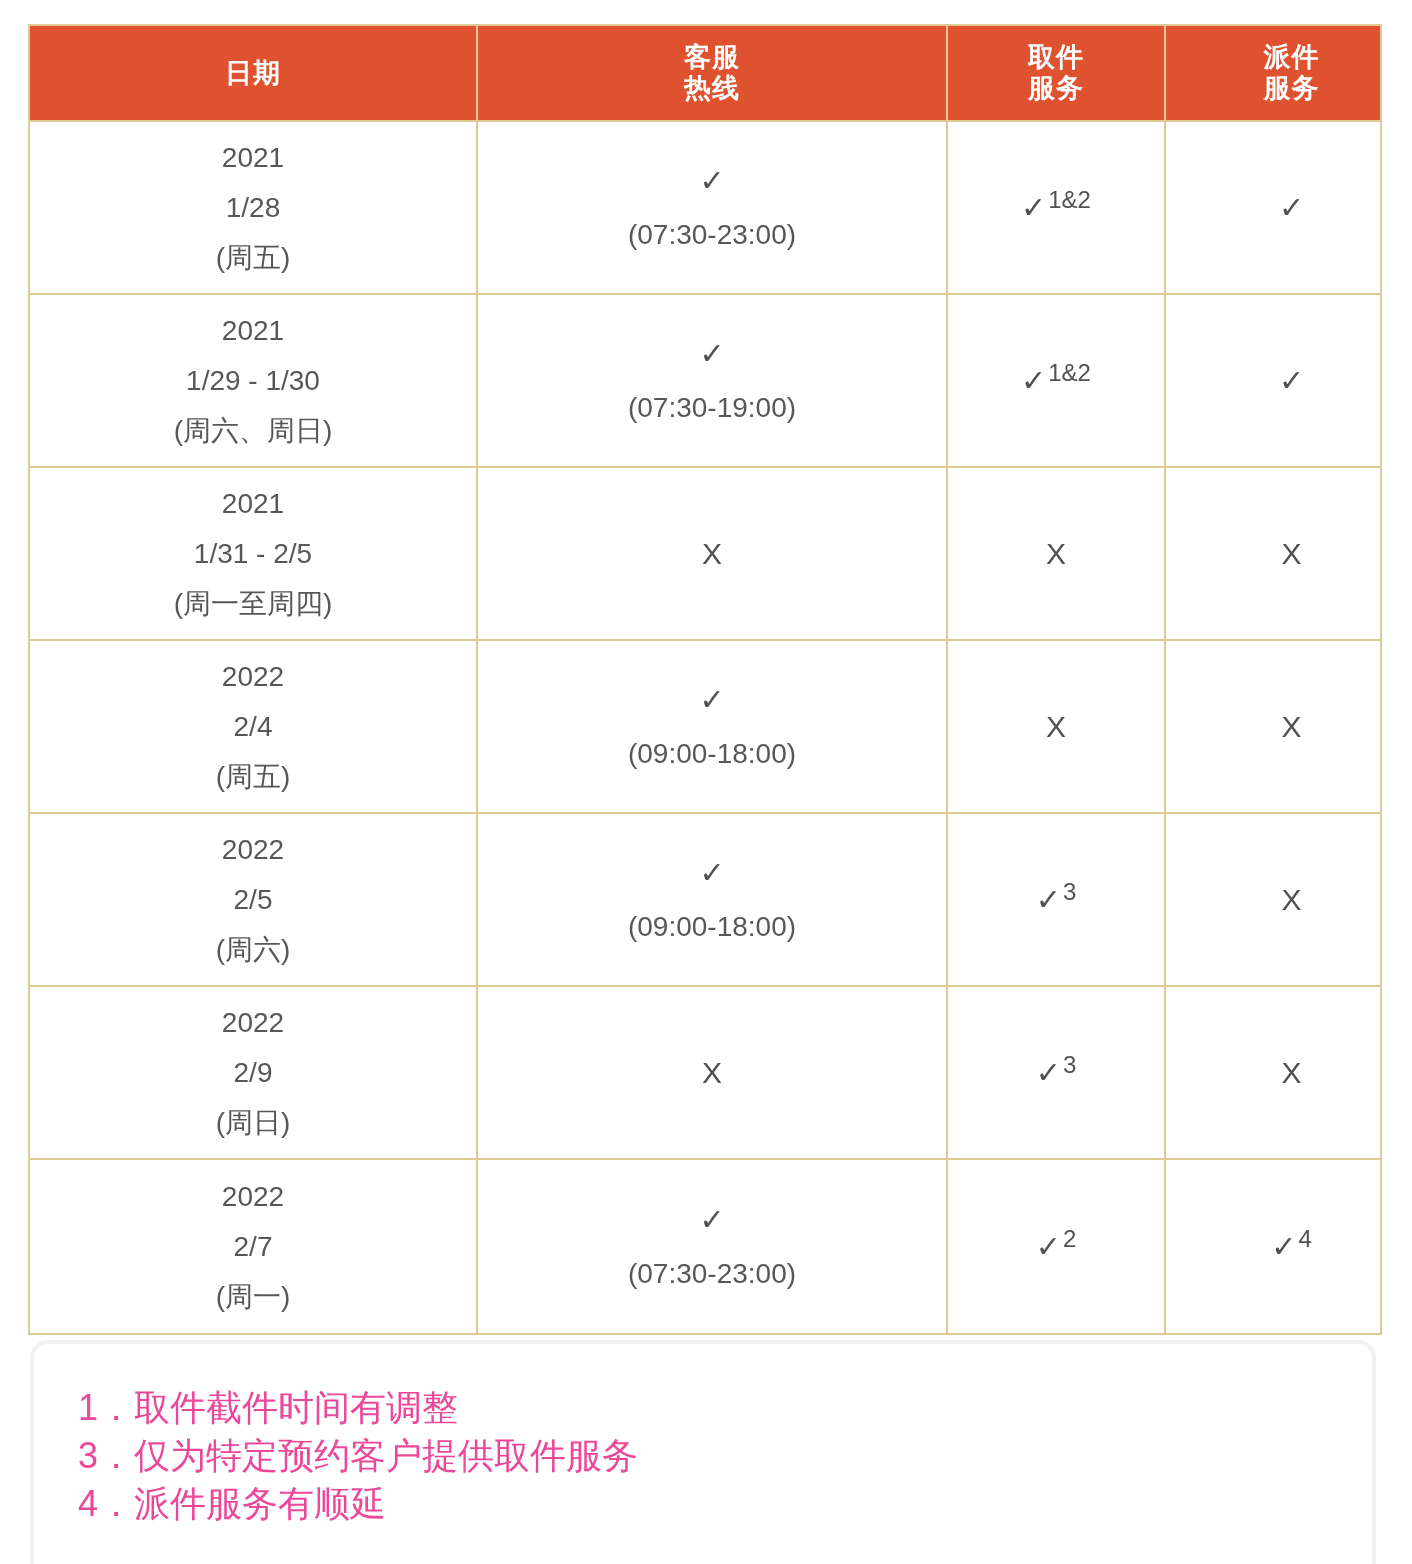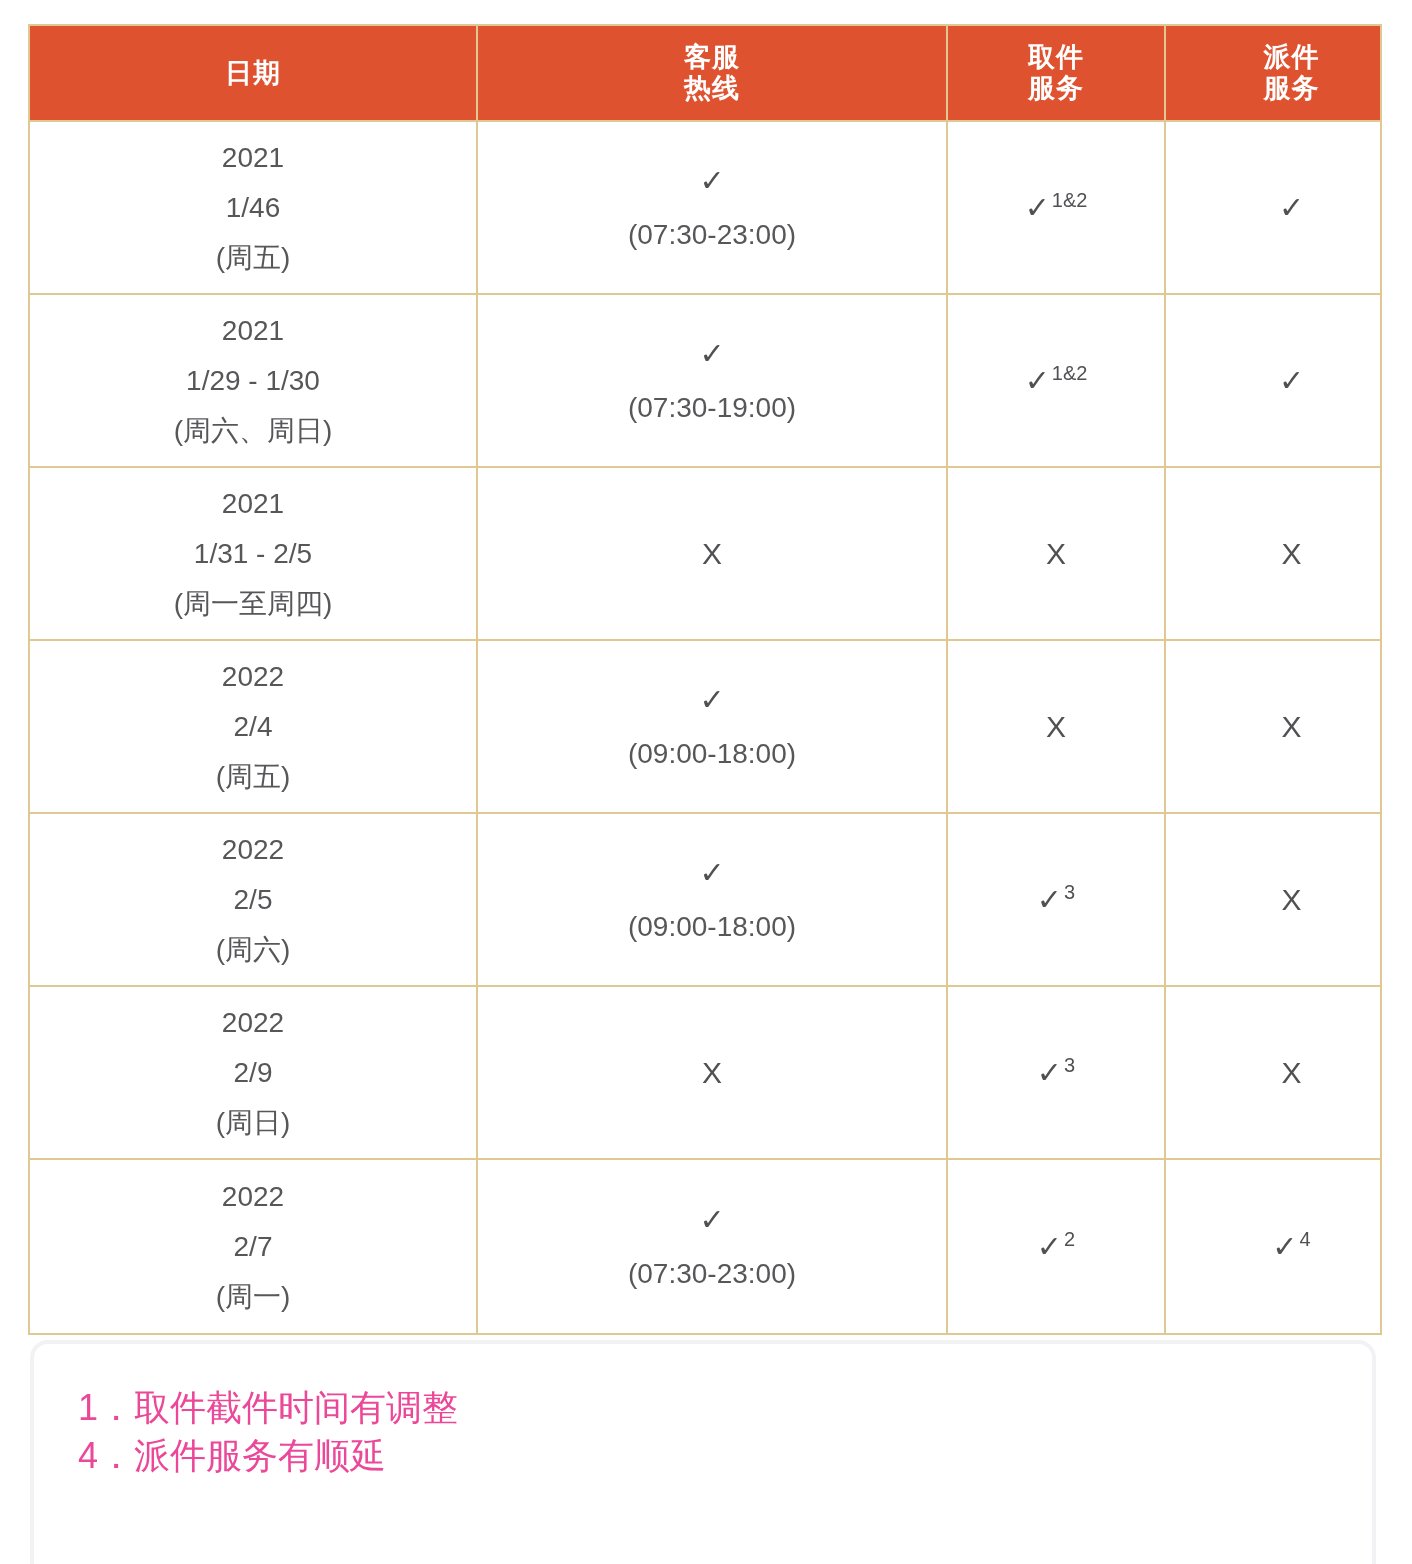--- a/index.html
+++ b/index.html
@@ -64,21 +64,21 @@
   }
   .date-cell div { line-height: 50px; }
 
   .markline {
     display: inline-flex;
     align-items: flex-start;
     line-height: 34px;
   }
   .mark { font-size: 30px; color: #515154; }
   .sup {
-    font-size: 20px;
+    font-size: 24px;
     color: #515154;
     position: relative;
     top: -8px;
     margin-left: 2px;
   }
   .sup:empty { display: none; }
   .time { margin-top: 21px; font-size: 28px; color: #57575A; text-align: right; }
   .time:empty { display: none; }
 
   
@@ -119,21 +119,21 @@
       <div>取件</div>
       <div>服务</div>
     </div>
     <div class="th">
       <div>派件</div>
       <div>服务</div>
     </div>
 
     <div class="td date-cell">
       <div>2021</div>
-      <div>1/46</div>
+      <div>1/28</div>
       <div>(周五)</div>
     </div>
     <div class="td">
       <div class="markline">
           <span class="mark">✓</span>
         </div>
       <div class="time">(07:30-23:00)</div>
     </div>
     <div class="td">
       <div class="markline">
@@ -281,16 +281,17 @@
       <div class="markline">
           <span class="mark">✓</span>
           <span class="sup">4</span>
         </div>
     </div>
 
   </div>
 
   <div class="notes">
     <div class="note-line">1．取件截件时间有调整</div>
+    <div class="note-line">3．仅为特定预约客户提供取件服务</div>
     <div class="note-line">4．派件服务有顺延</div>
   </div>
 
 </div>
 
 </body></html>

